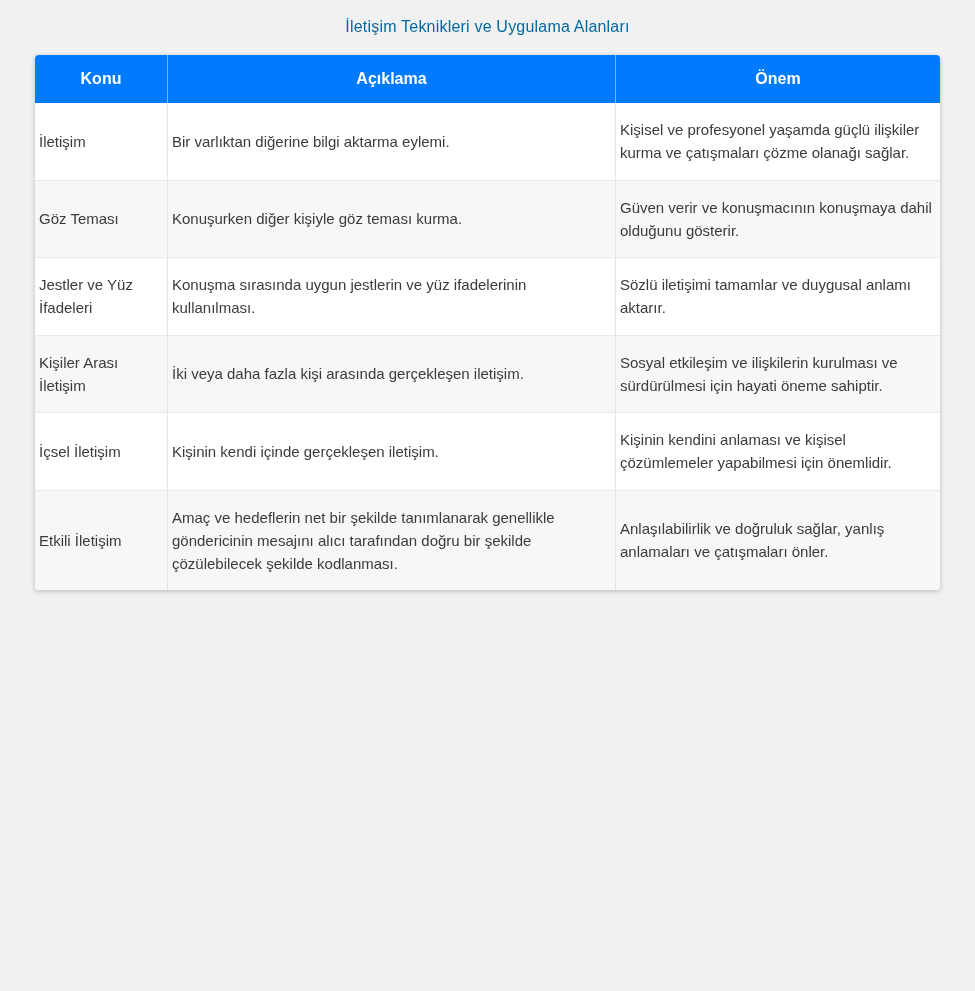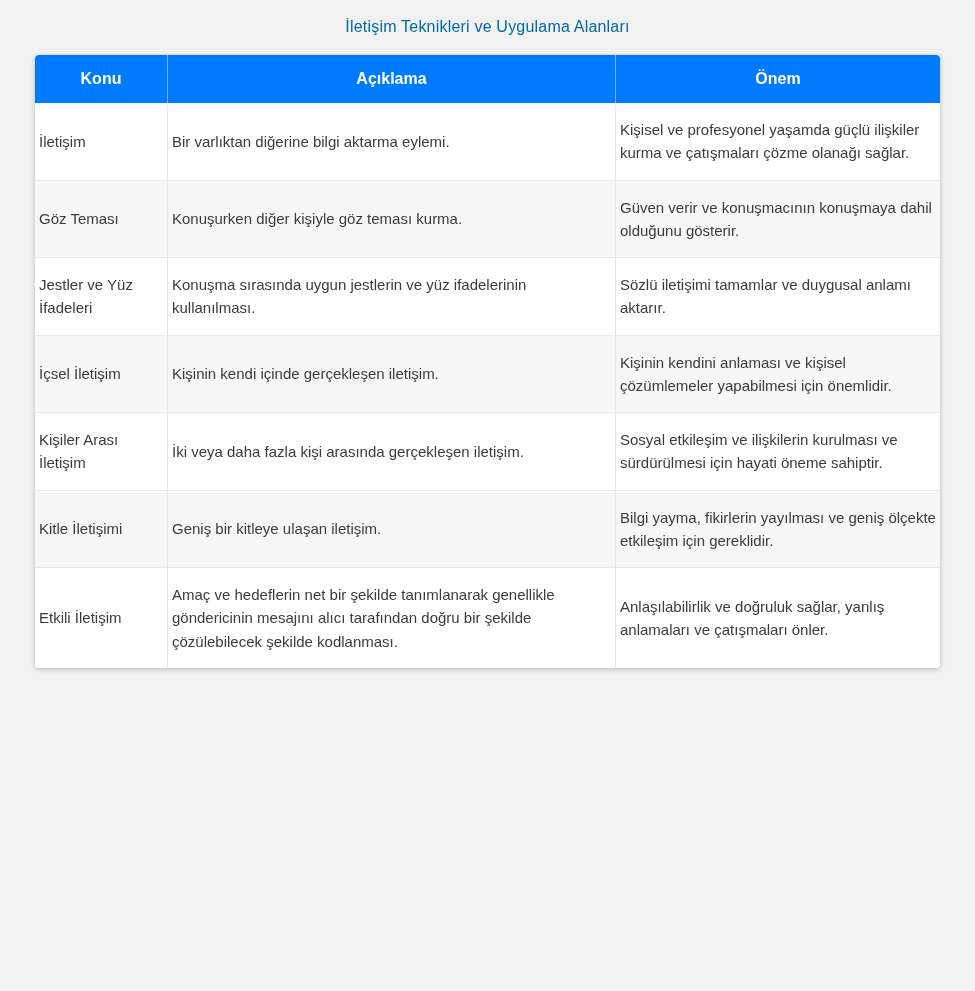--- a/index.html
+++ b/index.html
@@ -89,33 +89,28 @@
         <td>Göz Teması</td>
         <td>Konuşurken diğer kişiyle göz teması kurma.</td>
         <td>Güven verir ve konuşmacının konuşmaya dahil olduğunu gösterir.</td>
       </tr>
       <tr>
         <td>Jestler ve Yüz İfadeleri</td>
         <td>Konuşma sırasında uygun jestlerin ve yüz ifadelerinin kullanılması.</td>
         <td>Sözlü iletişimi tamamlar ve duygusal anlamı aktarır.</td>
       </tr>
       <tr>
-        <td>İçsel İletişim</td>
-        <td>Kişinin kendi içinde gerçekleşen iletişim.</td>
-        <td>Kişinin kendini anlaması ve kişisel çözümlemeler yapabilmesi için önemlidir.</td>
-      </tr>
-      <tr>
         <td>Kişiler Arası İletişim</td>
         <td>İki veya daha fazla kişi arasında gerçekleşen iletişim.</td>
         <td>Sosyal etkileşim ve ilişkilerin kurulması ve sürdürülmesi için hayati öneme sahiptir.</td>
       </tr>
       <tr>
-        <td>Kitle İletişimi</td>
-        <td>Geniş bir kitleye ulaşan iletişim.</td>
-        <td>Bilgi yayma, fikirlerin yayılması ve geniş ölçekte etkileşim için gereklidir.</td>
+        <td>İçsel İletişim</td>
+        <td>Kişinin kendi içinde gerçekleşen iletişim.</td>
+        <td>Kişinin kendini anlaması ve kişisel çözümlemeler yapabilmesi için önemlidir.</td>
       </tr>
       <tr>
         <td>Etkili İletişim</td>
         <td>Amaç ve hedeflerin net bir şekilde tanımlanarak genellikle göndericinin mesajını alıcı tarafından doğru bir şekilde çözülebilecek şekilde kodlanması.</td>
         <td>Anlaşılabilirlik ve doğruluk sağlar, yanlış anlamaları ve çatışmaları önler.</td>
       </tr>
     </tbody>
   </table>
 </div>
 

